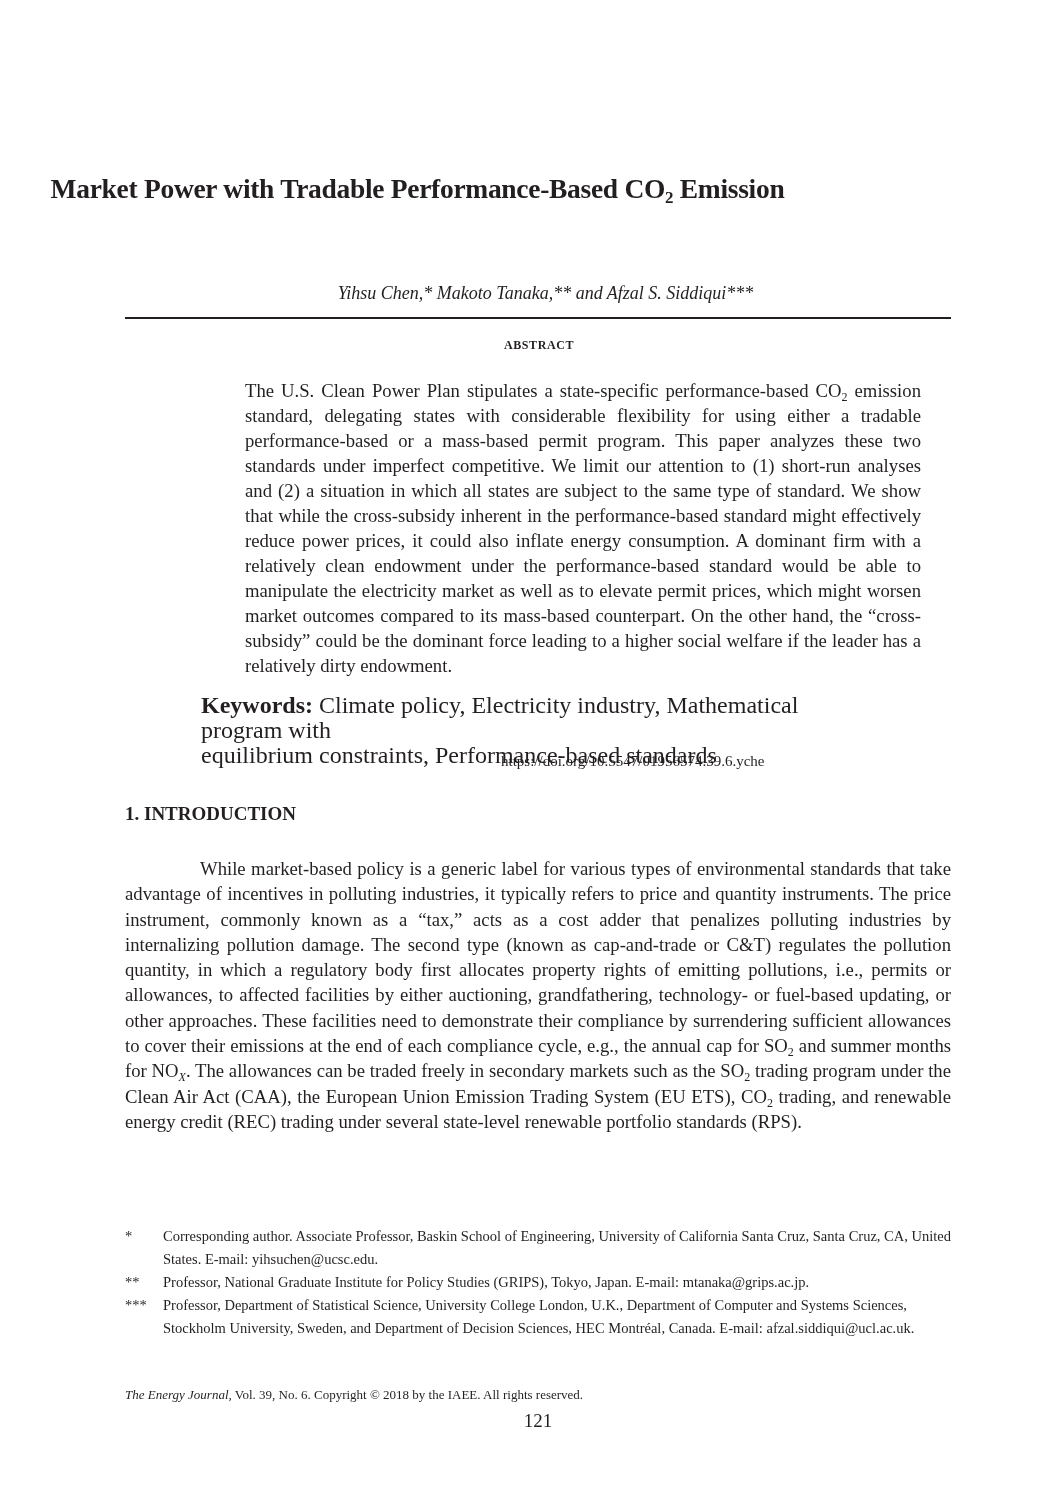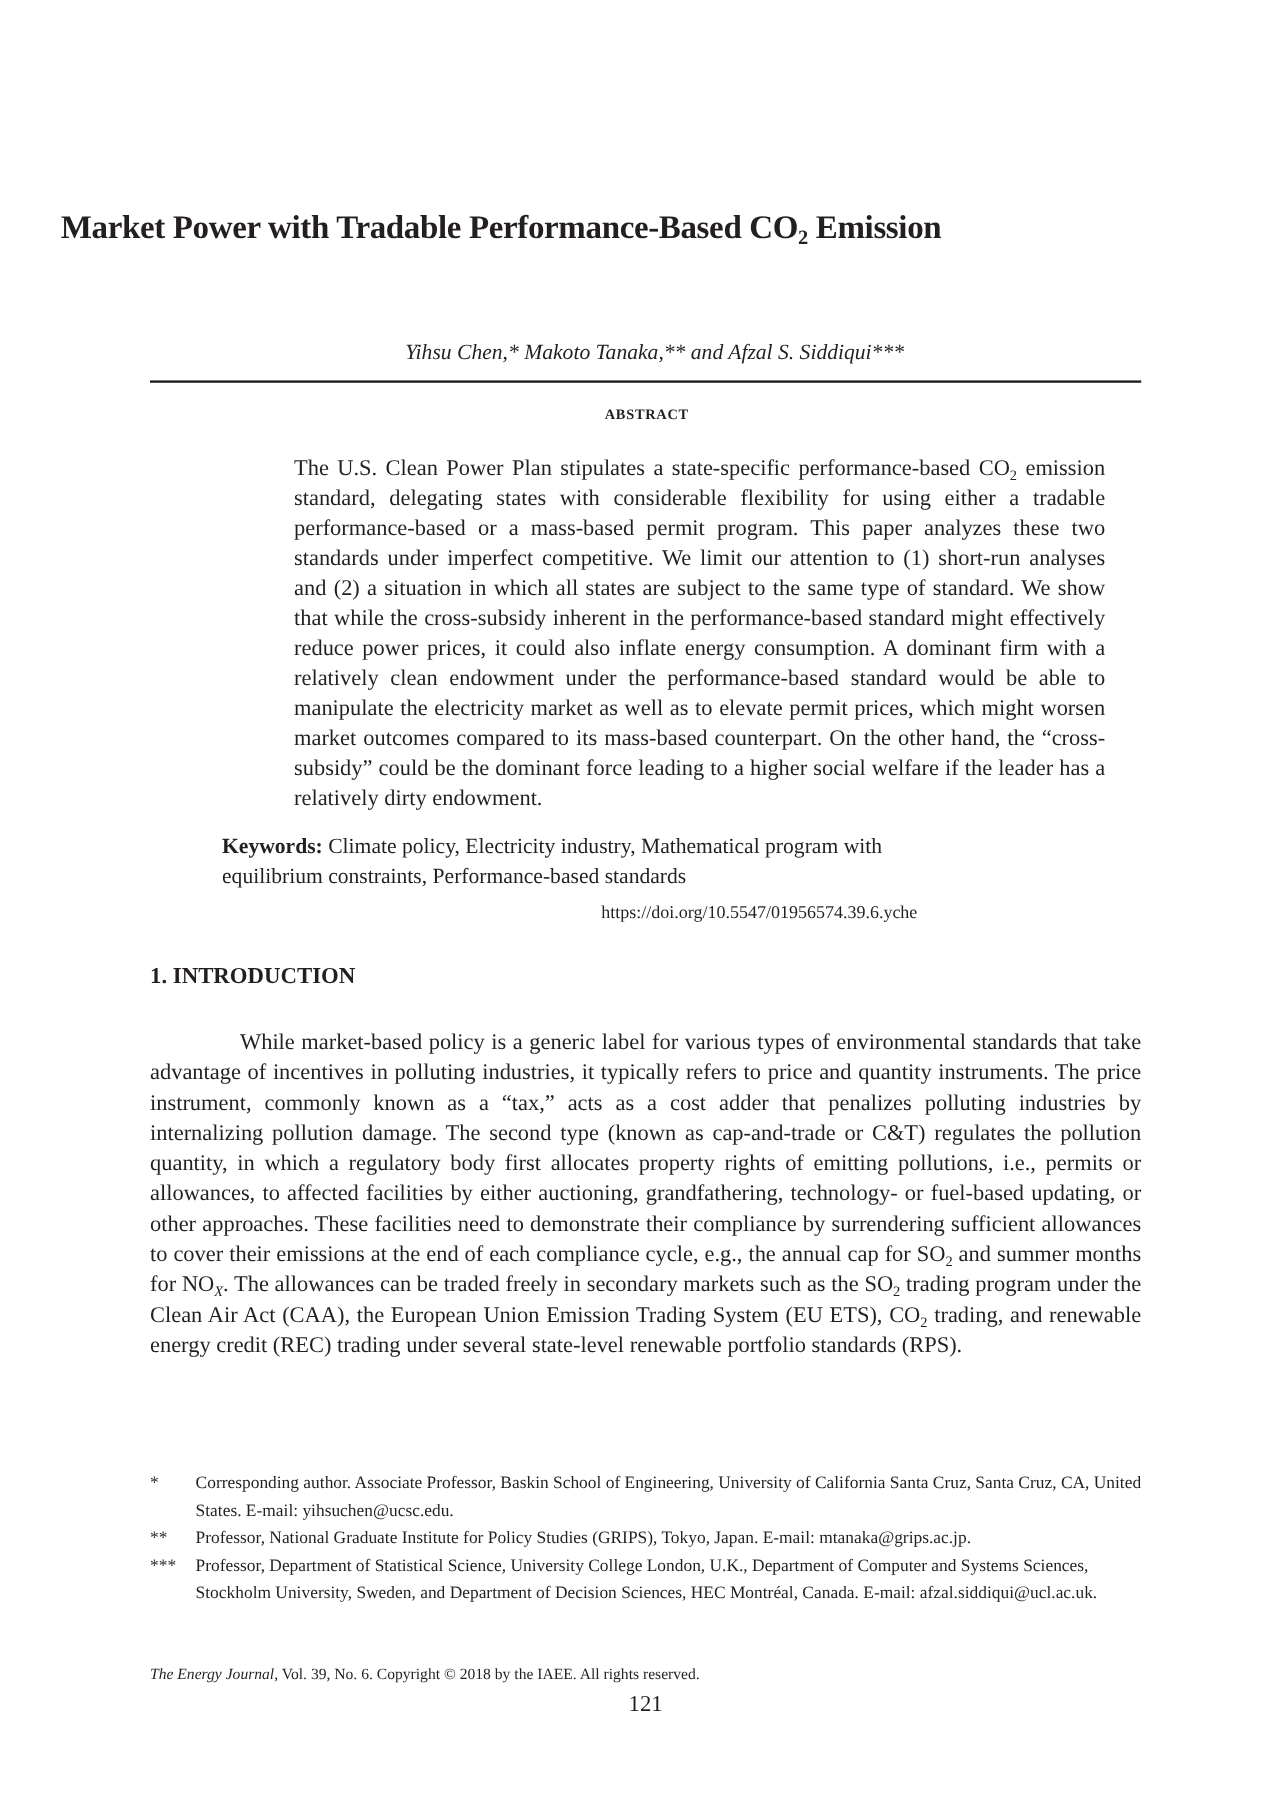--- a/index.html
+++ b/index.html
@@ -23,22 +23,22 @@
     left: 0; width: 1078px; top: 337px; text-align: center;
     font-weight: bold; font-size: 12px; letter-spacing: 0.6px; line-height: 16px;
   }
   .abstract-body {
     left: 201px; width: 676px; top: 378px;
     font-size: 18.7px; line-height: 25px; text-align: justify; margin-left: 44px;
   }
   .abstract-body p { margin: 0; }
   .abstract-body sub { font-size: 12px; vertical-align: -4px; line-height: 0; }
   .keywords {
-    left: 185px; width: 676px; top: 693px;
-    font-size: 18px; line-height: 25px;
+    left: 201px; width: 676px; top: 693px;
+    font-size: 24px; line-height: 25px;
   }
   .keywords b { font-weight: bold; }
   .doi {
     left: 501px; width: 376px; top: 751px; text-align: left;
     font-size: 15px; line-height: 20px;
   }
   .section-head {
     left: 125px; top: 801px; font-weight: bold; font-size: 19px; line-height: 26px;
   }
   .intro {

